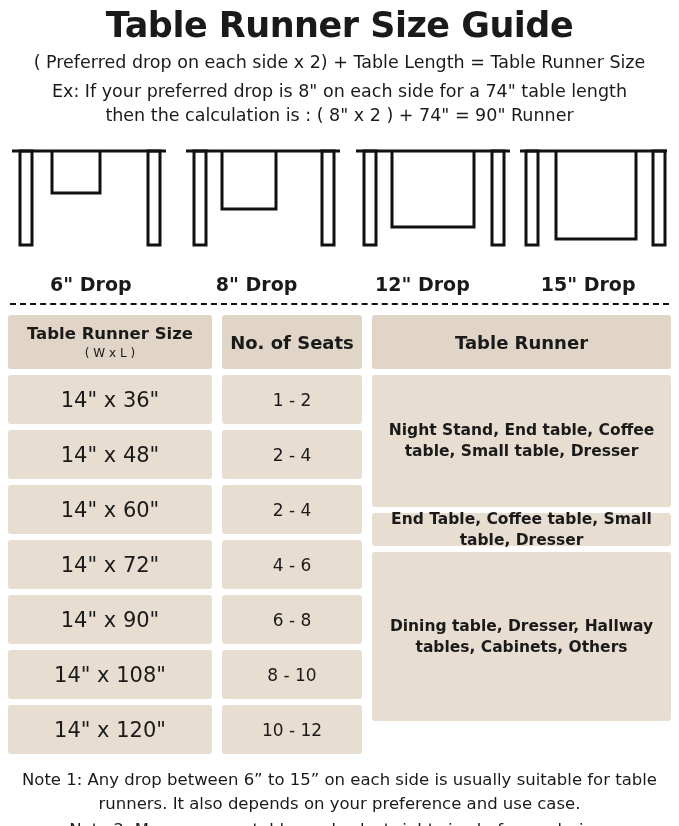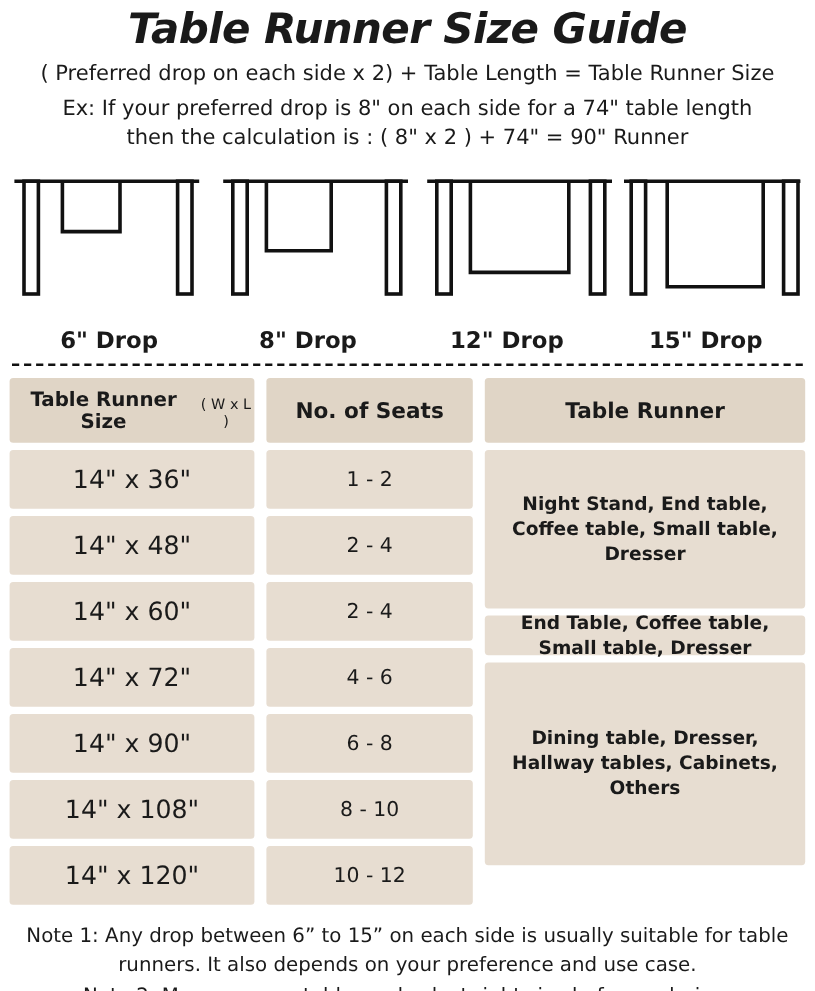--- a/index.html
+++ b/index.html
@@ -21,21 +21,20 @@
     box-sizing: border-box;
     padding: 0 8px;
   }
   .title {
     text-align: center;
     font-size: 35px;
     font-weight: bold;
     letter-spacing: -0.5px;
     margin: 6px 0 6px 0;
     line-height: 1.1;
-    font-style: italic;
   }
   .subline {
     text-align: center;
     font-size: 17.5px;
     line-height: 1.35;
     margin: 0;
   }
   .subline.ex {
     margin-top: 6px;
   }
@@ -62,28 +61,28 @@
   }
 
   
   .table-wrap {
     margin-top: 10px;
     display: flex;
     gap: 10px;
     align-items: flex-start;
   }
   .col-a { width: 204px; }
-  .col-b { width: 172px; }
+  .col-b { width: 140px; }
   .col-c { flex: 1; }
 
   .cell {
     background: #e7ddd1;
     border-radius: 3px;
     display: flex;
-    flex-direction: row;
+    flex-direction: column;
     align-items: center;
     justify-content: center;
     text-align: center;
     margin-bottom: 6px;
     box-sizing: border-box;
   }
   .head {
     background: #e0d5c6;
     font-weight: bold;
     font-size: 16.5px;

